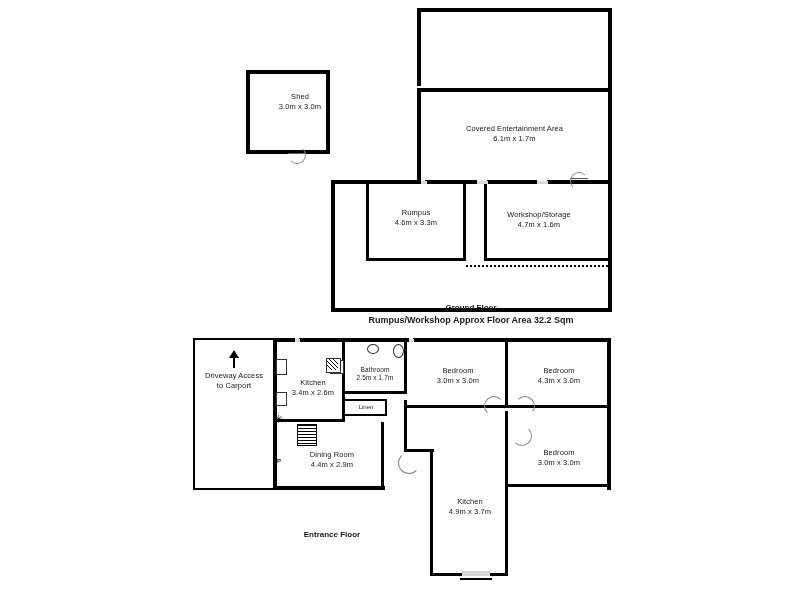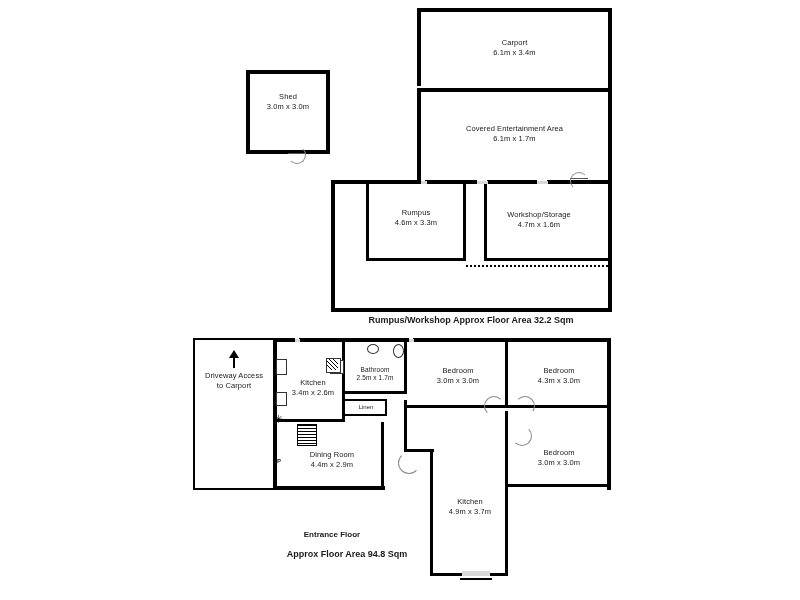--- a/index.html
+++ b/index.html
@@ -139,33 +139,29 @@
 </style>
 </head>
 <body>
 
 <div id="plan">
 
   <div class="room-fill" style="left:417px; top:8px; width:195px; height:78px;"></div>
   <div class="wall" style="left:417px; top:8px; width:195px; height:4px;"></div>
   <div class="wall" style="left:417px; top:8px; width:4px; height:78px;"></div>
   <div class="wall" style="left:608px; top:8px; width:4px; height:100px;"></div>
-  <div class="label" style="left:447px; top:38px; width:135px;">
-    <span class="nm">Carport</span>
-    <span class="dim">6.1m x 3.4m</span>
-  </div>
 
   <div class="room-fill" style="left:246px; top:70px; width:84px; height:84px;"></div>
   <div class="wall" style="left:246px; top:70px; width:84px; height:4px;"></div>
   <div class="wall" style="left:246px; top:70px; width:4px; height:84px;"></div>
   <div class="wall" style="left:326px; top:70px; width:4px; height:84px;"></div>
   <div class="wall" style="left:246px; top:150px; width:84px; height:4px;"></div>
   <div class="thin-line" style="left:288px; top:153px; width:18px; height:1px;"></div>
   <div class="door-arc" style="left:288px; top:146px; width:16px; height:16px; border-color:#888; border-top-color:transparent; border-left-color:transparent;"></div>
-  <div class="label" style="left:248px; top:92px; width:80px;">
+  <div class="label" style="left:260px; top:92px; width:80px;">
     <span class="nm">Shed</span>
     <span class="dim">3.0m x 3.0m</span>
   </div>
 
   <div class="room-fill" style="left:417px; top:88px; width:195px; height:92px;"></div>
   <div class="wall" style="left:417px; top:88px; width:195px; height:4px;"></div>
   <div class="wall" style="left:417px; top:88px; width:4px; height:92px;"></div>
   <div class="wall" style="left:608px; top:88px; width:4px; height:92px;"></div>
   <div class="label" style="left:427px; top:124px; width:175px;">
     <span class="nm">Covered Entertainment Area</span>
@@ -198,20 +194,21 @@
   <div class="wall" style="left:484px; top:258px; width:124px; height:3px;"></div>
   <div class="label" style="left:487px; top:210px; width:104px;">
     <span class="nm">Workshop/Storage</span>
     <span class="dim">4.7m x 1.6m</span>
   </div>
   <div class="thin-line" style="left:570px; top:178px; width:18px; height:1px;"></div>
   <div class="door-arc" style="left:570px; top:172px; width:16px; height:16px; border-color:#888; border-bottom-color:transparent; border-right-color:transparent;"></div>
 
   <div class="dotted-wall" style="left:466px; top:265px; width:142px;"></div>
 
+  <div class="caption semi" style="left:381px; top:302px; width:180px;"><span>Ground Floor</span></div>
   <div class="caption big" style="left:311px; top:315px; width:320px;"><span>Rumpus/Workshop Approx Floor Area 32.2 Sqm</span></div>
 
   <div class="room-fill" style="left:193px; top:338px; width:80px; height:152px;"></div>
   <div class="wall" style="left:193px; top:338px; width:2px; height:152px;"></div>
   <div class="wall" style="left:193px; top:338px; width:102px; height:2px;"></div>
   <div class="wall" style="left:193px; top:488px; width:80px; height:2px;"></div>
   <div class="arrow-up" style="left:229px; top:350px;"></div>
   <div class="arrow-stem" style="left:233px; top:358px; height:10px;"></div>
   <div class="label" style="left:194px; top:371px; width:80px;">
     <span class="nm">Driveway Access</span>
@@ -303,15 +300,14 @@
   <div class="wall" style="left:430px; top:573px; width:32px; height:3px;"></div>
   <div class="wall" style="left:490px; top:573px; width:18px; height:3px;"></div>
   <div class="grey-fill" style="left:462px; top:571px; width:28px; height:5px;"></div>
   <div class="wall" style="left:460px; top:578px; width:32px; height:2px;"></div>
   <div class="label" style="left:434px; top:497px; width:72px;">
     <span class="nm">Kitchen</span>
     <span class="dim">4.9m x 3.7m</span>
   </div>
 
   <div class="caption semi" style="left:272px; top:529px; width:120px;"><span>Entrance Floor</span></div>
-  <div class="caption big" style="left:222px; top:549px; width:250px;"><span>Approx Floor Area 94.8 Sqm</span></div>
 
 </div>
 
 </body></html>

